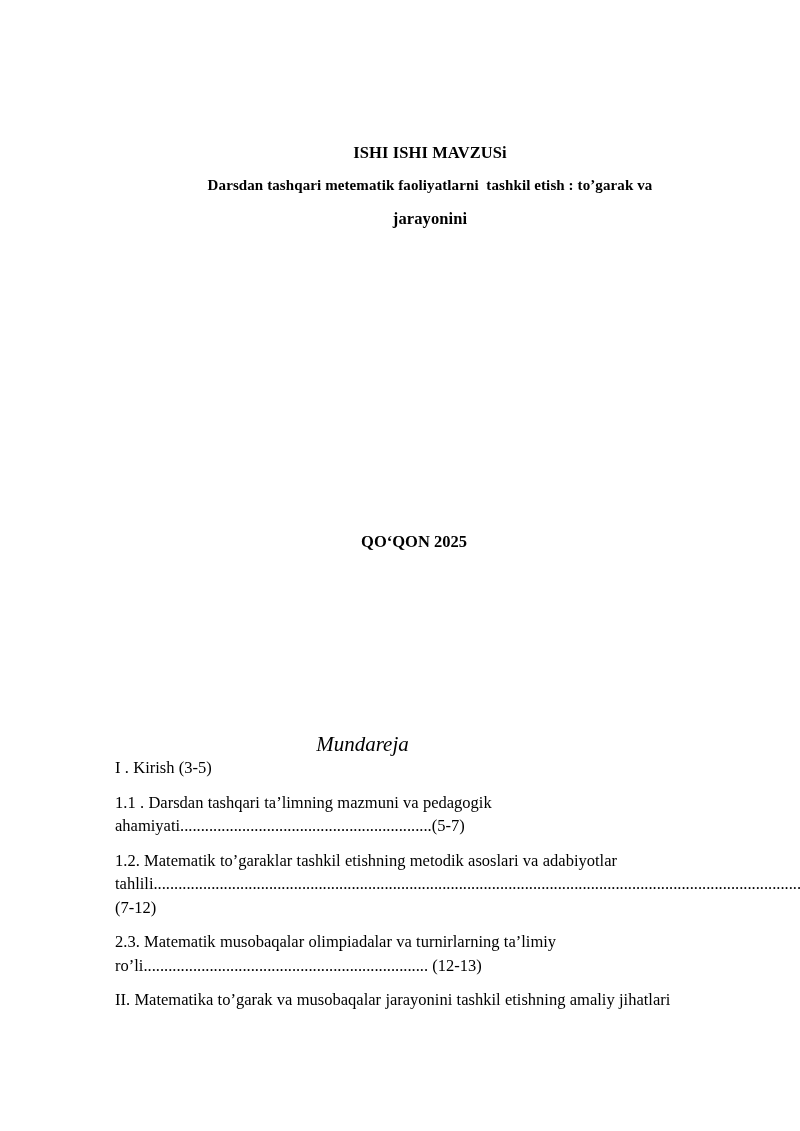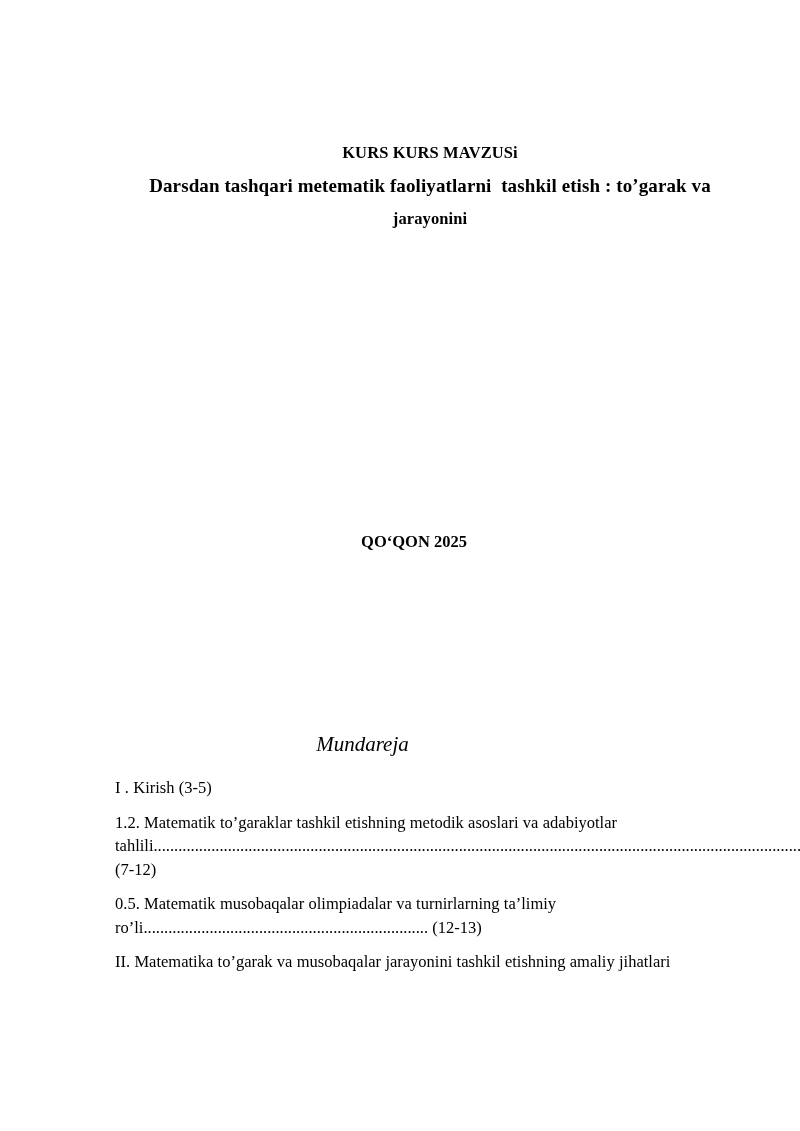--- a/index.html
+++ b/index.html
@@ -32,21 +32,21 @@
     text-align: center;
   }
   .title-line {
     font-weight: bold;
     font-size: 16.5px;
     line-height: 33px;
     letter-spacing: 0.1px;
     white-space: pre-wrap;
   }
   .title-line-1 { font-size: 16.5px; }
-  .title-line-2 { font-size: 19px; font-family: Liberation Serif, serif; }
+  .title-line-2 { font-size: 15px; font-family: Liberation Serif, serif; }
   .title-line-3 { font-size: 16.5px; }
 
   
   .place-year {
     position: absolute;
     left: 124px;
     top: 530px;
     width: 580px;
     text-align: center;
     font-weight: bold;
@@ -63,21 +63,21 @@
     text-align: center;
     font-size: 21px;
     line-height: 24px;
     font-style: italic;
   }
 
   
   .toc {
     position: absolute;
     left: 115px;
-    top: 776px;
+    top: 756px;
     width: 630px;
   }
   .toc-entry {
     font-size: 16.5px;
     line-height: 23.5px;
     margin-bottom: 11px;
     word-spacing: 0.2px;
     white-space: pre-wrap;
     text-align: left;
   }
@@ -85,29 +85,30 @@
 
   .toc-entry.wide { width: 630px; }
   .toc-entry.narrow { width: 580px; }
 </style>
 </head>
 <body>
 
 <div class="page">
 
   <div class="title-block">
-    <div class="title-line title-line-1">KURS KURS MAVZUSi</div>
+    <div class="title-line title-line-1">ISHI ISHI MAVZUSi</div>
     <div class="title-line title-line-2">Darsdan tashqari metematik faoliyatlarni  tashkil etish : to’garak va</div>
     <div class="title-line title-line-3">jarayonini</div>
   </div>
 
   <div class="place-year">QO‘QON 2025</div>
 
   <div class="toc-heading">Mundareja</div>
 
   <div class="toc">
     <div class="toc-entry narrow">I . Kirish (3-5)</div>
+    <div class="toc-entry narrow">1.1 . Darsdan tashqari ta’limning mazmuni va pedagogik ahamiyati.............................................................(5-7)</div>
     <div class="toc-entry wide">1.2. Matematik to’garaklar tashkil etishning metodik asoslari va adabiyotlar tahlili............................................................................................................................................................................(7-12)</div>
-    <div class="toc-entry narrow">0.5. Matematik musobaqalar olimpiadalar va turnirlarning ta’limiy ro’li..................................................................... (12-13)</div>
+    <div class="toc-entry narrow">2.3. Matematik musobaqalar olimpiadalar va turnirlarning ta’limiy ro’li..................................................................... (12-13)</div>
     <div class="toc-entry narrow">II. Matematika to’garak va musobaqalar jarayonini tashkil etishning amaliy jihatlari</div>
   </div>
 
 </div>
 
 </body></html>

